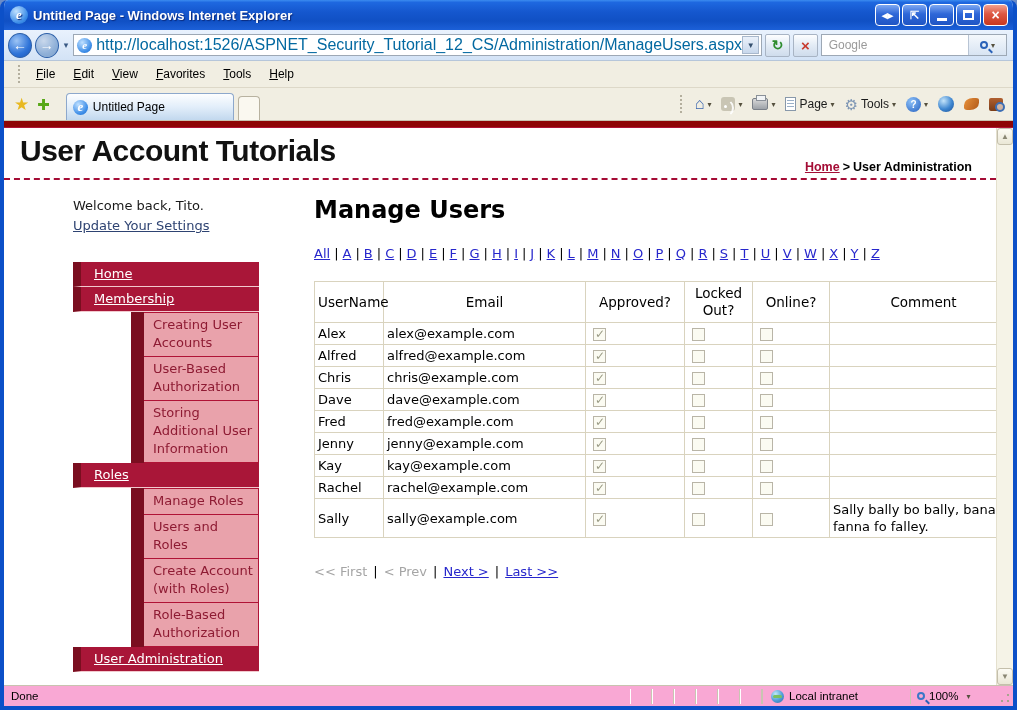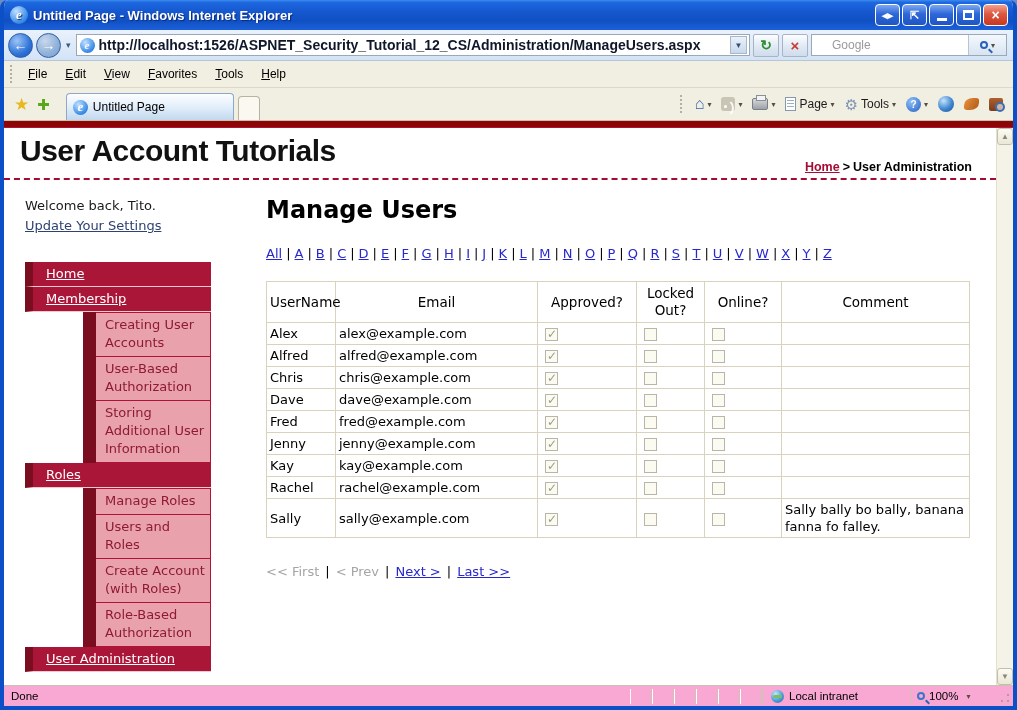--- a/index.html
+++ b/index.html
@@ -26,40 +26,40 @@
 
   
   .addressrow{ height:31px; flex:0 0 31px; display:flex; align-items:center; gap:3px; padding:0 6px 0 4px;
     background:linear-gradient(to bottom,#E9F2FD,#D3E3F6); border-bottom:1px solid #B6C6DA; }
   .navcircle{ width:25px; height:25px; border-radius:50%; border:1px solid #2C5FA8;
     background:radial-gradient(circle at 35% 30%,#9CC4F5,#2E73D8 60%,#1A55B8);
     color:#fff; display:flex; align-items:center; justify-content:center; font-size:14px; font-weight:bold; }
   .navcircle.fwd{ background:radial-gradient(circle at 35% 30%,#C9D8EC,#8FB0D8 60%,#7DA0C8); }
   .navdrop{ color:#3A5A84; font-size:9px; margin:0 2px; }
   .addrfield{ flex:1; height:22px; background:#fff; border:1px solid #9DA8B5; display:flex; align-items:center; padding:0 2px 0 3px; }
-  .addrfield .urltext{ flex:1; font-size:14px; color:#0f172a; white-space:nowrap; overflow:hidden;font-weight:bold; }
+  .addrfield .urltext{ flex:1; font-size:16px; color:#0369a1; white-space:nowrap; overflow:hidden; }
   .addrfield .fielddrop{ width:17px; height:18px; background:linear-gradient(to bottom,#EAF1FA,#C8D8EC);
     border:1px solid #A8B8CC; display:flex; align-items:center; justify-content:center; font-size:8px; color:#35506E; }
   .iecircle{ width:15px; height:15px; border-radius:50%; margin-right:4px; flex:0 0 15px;
     background:radial-gradient(circle at 35% 30%,#BFE0FF,#3E8EE8 65%,#1A66C8);
     color:#fff; font-style:italic; font-weight:bold; font-size:11px; display:flex; align-items:center; justify-content:center; font-family:"Liberation Serif",serif; }
   .sqbtn{ width:26px; height:23px; border:1px solid #A8B4C4; border-radius:2px;
     background:linear-gradient(to bottom,#FDFEFF,#E2EBF5 50%,#CFDCEC);
     display:flex; align-items:center; justify-content:center; font-size:14px; font-weight:bold; }
   .sqbtn.refresh{ color:#2E8C2E; }
   .sqbtn.stop{ color:#C83C30; font-size:15px; }
-  .searchbox{ width:196px; height:22px; background:#fff; border:1px solid #9DA8B5; display:flex; align-items:center; padding-left:20px;gap:8px; }
+  .searchbox{ width:196px; height:22px; background:#fff; border:1px solid #9DA8B5; display:flex; align-items:center; padding-left:7px;gap:8px; }
   .searchbox .ph{ flex:1; color:#9A9A9A; font-size:12px; }
   .searchbtn{ width:38px; height:20px; display:flex; align-items:center; justify-content:center; gap:3px;
     background:linear-gradient(to bottom,#F4F8FC,#D8E4F2); border-left:1px solid #B8C4D4; }
   .mag{ width:8px; height:8px; border:2px solid #2A62B8; border-radius:50%; position:relative; }
   .mag::after{ content:""; position:absolute; width:5px; height:2px; background:#2A62B8; transform:rotate(45deg); left:6px; top:7px; }
 
   
-  .menurow{ height:27px; flex:0 0 27px; display:flex; align-items:center; background:#F1EEE2; border-bottom:1px solid #DDD8C8; padding-left:4px; }
+  .menurow{ height:27px; flex:0 0 27px; display:flex; align-items:center; background:#F1EEE2; border-bottom:1px solid #DDD8C8; padding-left:12px; }
   .grip{ width:3px; height:18px; border-left:2px dotted #B4AF9E; margin:0 6px 0 2px; }
   .menuitem{ padding:4px 9px; font-size:12px; color:#000; }
   .menuitem::first-letter{ text-decoration:underline; }
 
   
   .tabrow{ height:33px; flex:0 0 33px; display:flex; align-items:flex-end; background:#F1EEE2; border-bottom:1px solid #C8C3B0; padding:0 4px; }
   .starbtns{ display:flex; align-items:center; height:100%; padding:0 4px 0 6px; gap:8px; }
   .star{ color:#E8B820; font-size:17px; line-height:1; }
   .star.add{ color:#58A818; position:relative; font-size:15px; }
   .tab{ width:168px; height:27px; border:1px solid #8DA8CC; border-bottom:none; border-radius:4px 4px 0 0;
@@ -90,21 +90,21 @@
   .page{ flex:1; background:#fff; position:relative; overflow:hidden; }
   .pagebody{ position:absolute; inset:0 17px 0 0; overflow:hidden; }
 
   .pagehead{ position:relative; border-bottom:2px dashed #A40C35; padding:6px 0 10px 16px; }
   .site-title{ font-size:30px; font-weight:bold; color:#111; font-family:"Liberation Sans",sans-serif; letter-spacing:-.5px; }
   .breadcrumb{ position:absolute; right:24px; bottom:4px; font-size:12.5px; font-weight:bold; color:#000; }
   .breadcrumb a{ color:#A40C35; text-decoration:underline; }
   .bc-sep{ margin:0 3px; }
 
   .contentwrap{ display:flex; padding:16px 0 0 21px; font-family:"DejaVu Sans",sans-serif; }
-  aside{ width:186px; flex:0 0 186px; }
+  aside{ width:186px; flex:0 0 186px;margin-left:48px; }
   .welcome{ font-size:13px; color:#1A1A1A; line-height:20px; margin-bottom:26px; }
   .welcome a{ display:block; color:#2E4372; text-decoration:underline; }
 
   .nav-l1{ display:block; background:#A91638; border-left:8px solid #7A0E20; border-bottom:1px solid #F2C9CE;
     color:#fff; font-size:13px; padding:4px 4px 5px 13px; }
   .nav-l2{ display:flex; margin-left:10px;padding-left:48px; }
   .nav-l2 .strip{ width:13px; background:#7A0E20; flex:0 0 13px; }
   .nav-l2 .lbl{ flex:1; background:#E9A2AB; border:1px solid #B01336; border-left:none; color:#8E1B33;
     font-size:13px; padding:3px 4px 4px 9px; line-height:18px; }
   .nav-l2 + .nav-l2 .lbl{ border-top:none; }

